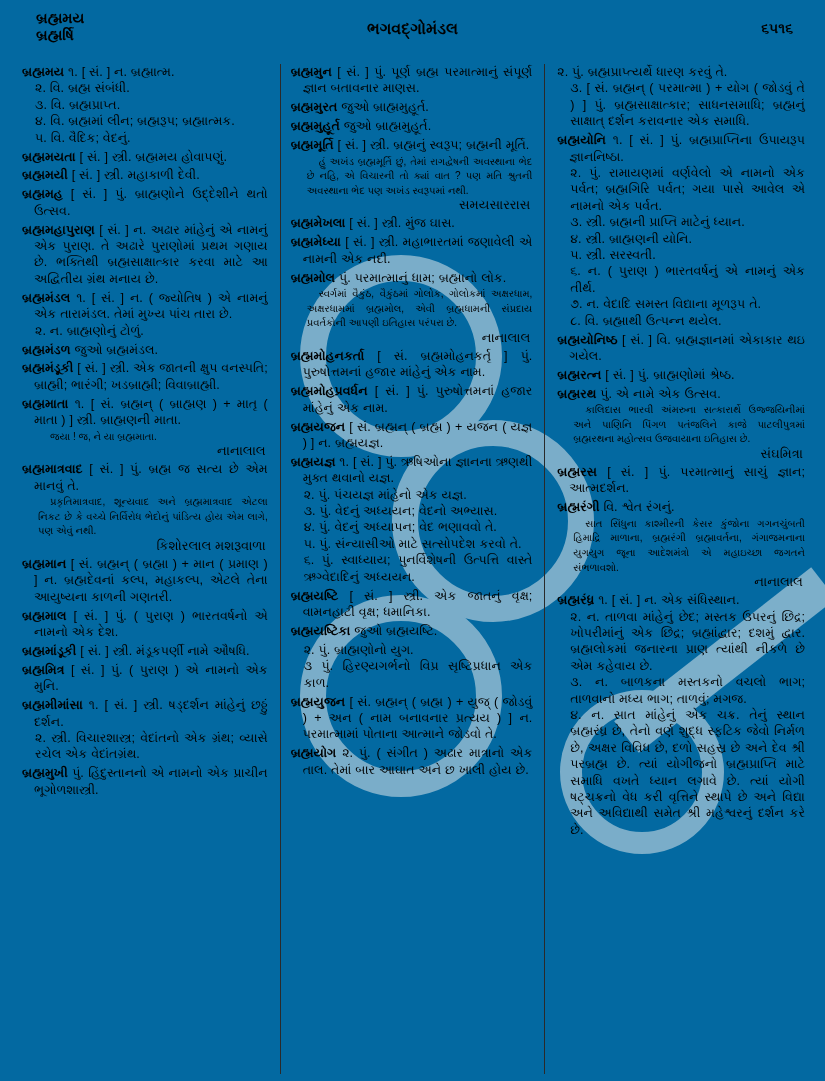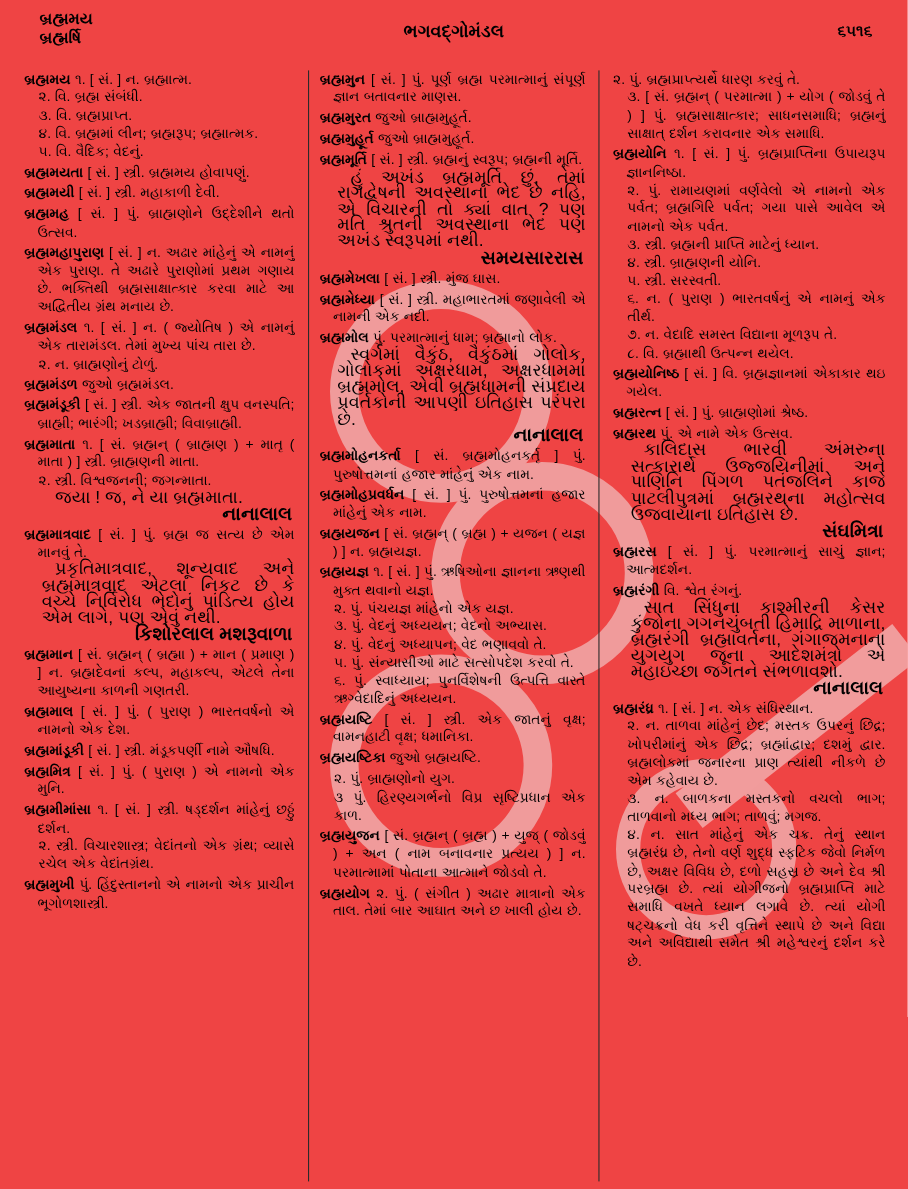--- a/index.html
+++ b/index.html
@@ -9,21 +9,21 @@
     font-family:"Liberation Sans","DejaVu Sans",sans-serif;
     color:#000;
     overflow:hidden;
     position:relative;
   }
   .page{
     position:relative;
     width:825px;height:1081px;
     box-sizing:border-box;
     padding:10px 14px 6px 14px;
-    background:#ef4444;
+    background:#0369a1;
   }
   
   .watermark{
     position:absolute;
     left:0;top:0;width:825px;height:1081px;
     pointer-events:none;
     z-index:0;
     opacity:.5;
   }
   .wm-ring{
@@ -87,33 +87,33 @@
     text-align:justify;
     word-spacing:.4px;
   }
   .ln.sense{
     text-indent:0;
     padding-left:13px;
   }
   .hw{font-weight:bold;}
   .quote{
     display:block;
-    font-size:16px;
+    font-size:10px;
     line-height:14.6px;
     padding-left:16px;
     text-indent:12px;
     text-align:justify;
     margin-top:1px;
   }
   .attrib{
     display:block;
     text-align:right;
-    font-size:17px;
+    font-size:13px;
     line-height:14.6px;
-    font-weight:bold;
+    font-weight:normal;
     padding-right:2px;
   }
 </style>
 </head>
 <body>
 
 <div class="page">
 
   <div class="watermark">
     <div class="wm-ring wm1"></div>
@@ -158,21 +158,20 @@
           <span class="ln sense">૨. ન. બ્રાહ્મણોનું ટોળું.</span>
         </div>
         <div class="entry">
           <span class="ln"><span class="hw">બ્રહ્મમંડળ</span> જુઓ બ્રહ્મમંડલ.</span>
         </div>
         <div class="entry">
           <span class="ln"><span class="hw">બ્રહ્મમંડૂકી</span> [ સં. ] સ્ત્રી. એક જાતની ક્ષુપ વનસ્પતિ; બ્રાહ્મી; ભારંગી; ખડબ્રાહ્મી; વિવાબ્રાહ્મી.</span>
         </div>
         <div class="entry">
           <span class="ln"><span class="hw">બ્રહ્મમાતા</span> ૧. [ સં. બ્રહ્મન્ ( બ્રાહ્મણ ) + માતૃ ( માતા ) ] સ્ત્રી. બ્રાહ્મણની માતા.</span>
-          <span class="ln sense">૨. સ્ત્રી. વિશ્વજનની; જગન્માતા.</span>
           <span class="quote">જયા ! જ, ને યા બ્રહ્મમાતા.</span>
           <span class="attrib">નાનાલાલ</span>
         </div>
         <div class="entry">
           <span class="ln"><span class="hw">બ્રહ્મમાત્રવાદ</span> [ સં. ] પું. બ્રહ્મ જ સત્ય છે એમ માનવું તે.</span>
           <span class="quote">પ્રકૃતિમાત્રવાદ, શૂન્યવાદ અને બ્રહ્મમાત્રવાદ એટલા નિકટ છે કે વચ્ચે નિર્વિરોધ ભેદોનું પાંડિત્ય હોય એમ લાગે, પણ એવું નથી.</span>
           <span class="attrib">કિશોરલાલ મશરૂવાળા</span>
         </div>
         <div class="entry">
           <span class="ln"><span class="hw">બ્રહ્મમાન</span> [ સં. બ્રહ્મન્ ( બ્રહ્મા ) + માન ( પ્રમાણ ) ] ન. બ્રહ્મદેવનાં કલ્પ, મહાકલ્પ, એટલે તેના આયુષ્યના કાળની ગણતરી.</span>

